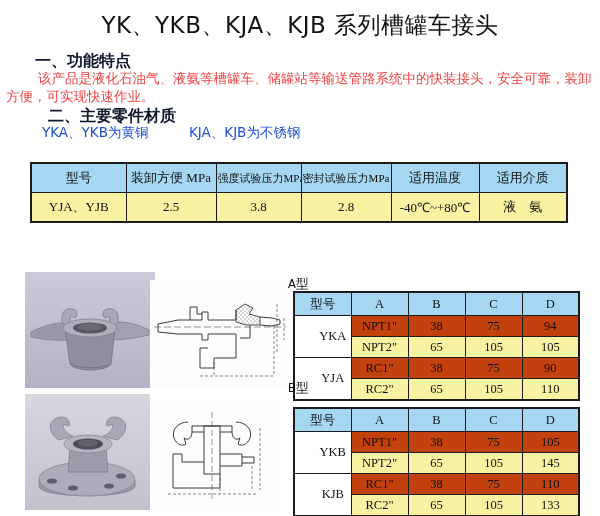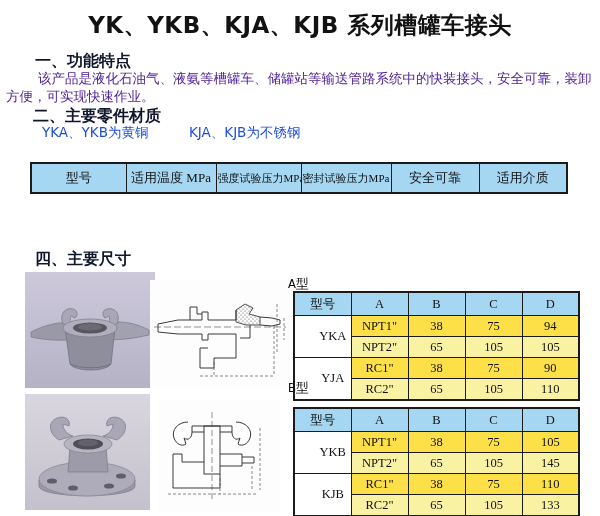--- a/index.html
+++ b/index.html
@@ -3,34 +3,34 @@
 <meta charset="utf-8">
 <style>
   html,body{margin:0;padding:0;background:#e8e8e8;}
   .page{
     position:relative;width:600px;height:516px;background:#ffffff;
     overflow:hidden;font-family:"DejaVu Sans",sans-serif;color:#111;
     margin:0 auto;
   }
   .title{
     position:absolute;top:10px;left:0;width:600px;text-align:center;
-    font-size:23px;font-weight:bold;letter-spacing:.5px;color:#121212;
+    font-size:23px;font-weight:normal;letter-spacing:.5px;color:#121212;
   }
   .red-heading{
     position:absolute;font-size:16px;font-weight:bold;color:#0f172a;
   }
-  .h1{left:35px;top:51px}.h2{left:33px;top:106px}
+  .h1{left:35px;top:51px}.h2{left:48px;top:106px}
   .h3{left:35px;top:141px}.h4{left:35px;top:249px}
   .para{
     position:absolute;left:6px;top:69px;width:588px;font-size:13.5px;
-    line-height:18px;text-indent:32px;color:#4c1d95;
+    line-height:18px;text-indent:32px;color:#ef4444;
   }
   .materials{position:absolute;left:42px;top:124px;font-size:13.5px;color:#1d4ed8;}
 
-  table{border-collapse:collapse;table-layout:fixed;position:absolute;background:#fde047;}
+  table{border-collapse:collapse;table-layout:fixed;position:absolute;background:#c2410c;}
   th,td{border:1px solid #1b1b1b;text-align:center;vertical-align:middle;
         font-weight:normal;overflow:hidden;white-space:nowrap;}
   .perf{left:30px;top:162px;width:536px;font-family:"Liberation Serif",serif;
         border:2px solid #1b1b1b;}
   .perf th,.perf td{height:26px;font-size:13px;}
   .perf th{background:#a5d7f2;}
   .perf th.small{font-size:11px;}
   .yellow{background:#f9f2a2;}
 
   .dim-label{position:absolute;font-family:Liberation Mono, monospace;font-size:13px;color:#111;}
@@ -64,30 +64,37 @@
       <col style="width:95px">
         <col style="width:90px">
         <col style="width:85px">
       <col style="width:90px">
         <col style="width:88px">
         <col style="width:88px">
     </colgroup>
     <tbody>
         <tr>
       <th>型号</th>
-      <th>适用温度 MPa</th>
+      <th>装卸方便 MPa</th>
       <th class="small">强度试验压力MPa</th>
       <th class="small">密封试验压力MPa</th>
-      <th>安全可靠</th>
+      <th>适用温度</th>
       <th>适用介质</th>
+    </tr>
+    <tr>
+      <td class="yellow">YJA、YJB</td>
+      <td class="yellow">2.5</td>
+      <td class="yellow">3.8</td>
+      <td class="yellow">2.8</td>
+      <td class="yellow">-40℃~+80℃</td>
+      <td class="yellow">液　氨</td>
     </tr>
   </tbody>
     </table>
 
-  <div class="red-heading h4">四、主要尺寸</div>
 
   <svg class="fig photoA" width="130" height="116" viewBox="0 0 130 116">
     <defs>
       <linearGradient id="bgA" x1="0" y1="0" x2="0" y2="1">
         <stop offset="0" stop-color="#cdc9db"></stop>
           <stop offset="1" stop-color="#b6b2c6"></stop>
       </linearGradient>
     </defs>
     <rect width="130" height="116" fill="url(#bgA)"></rect>
     <path d="M6,60 C25,50 45,48 58,54 L58,66 C40,70 20,68 6,65 Z" fill="#9a99a8" stroke="#7d7c8a" stroke-width="0.8"></path>

